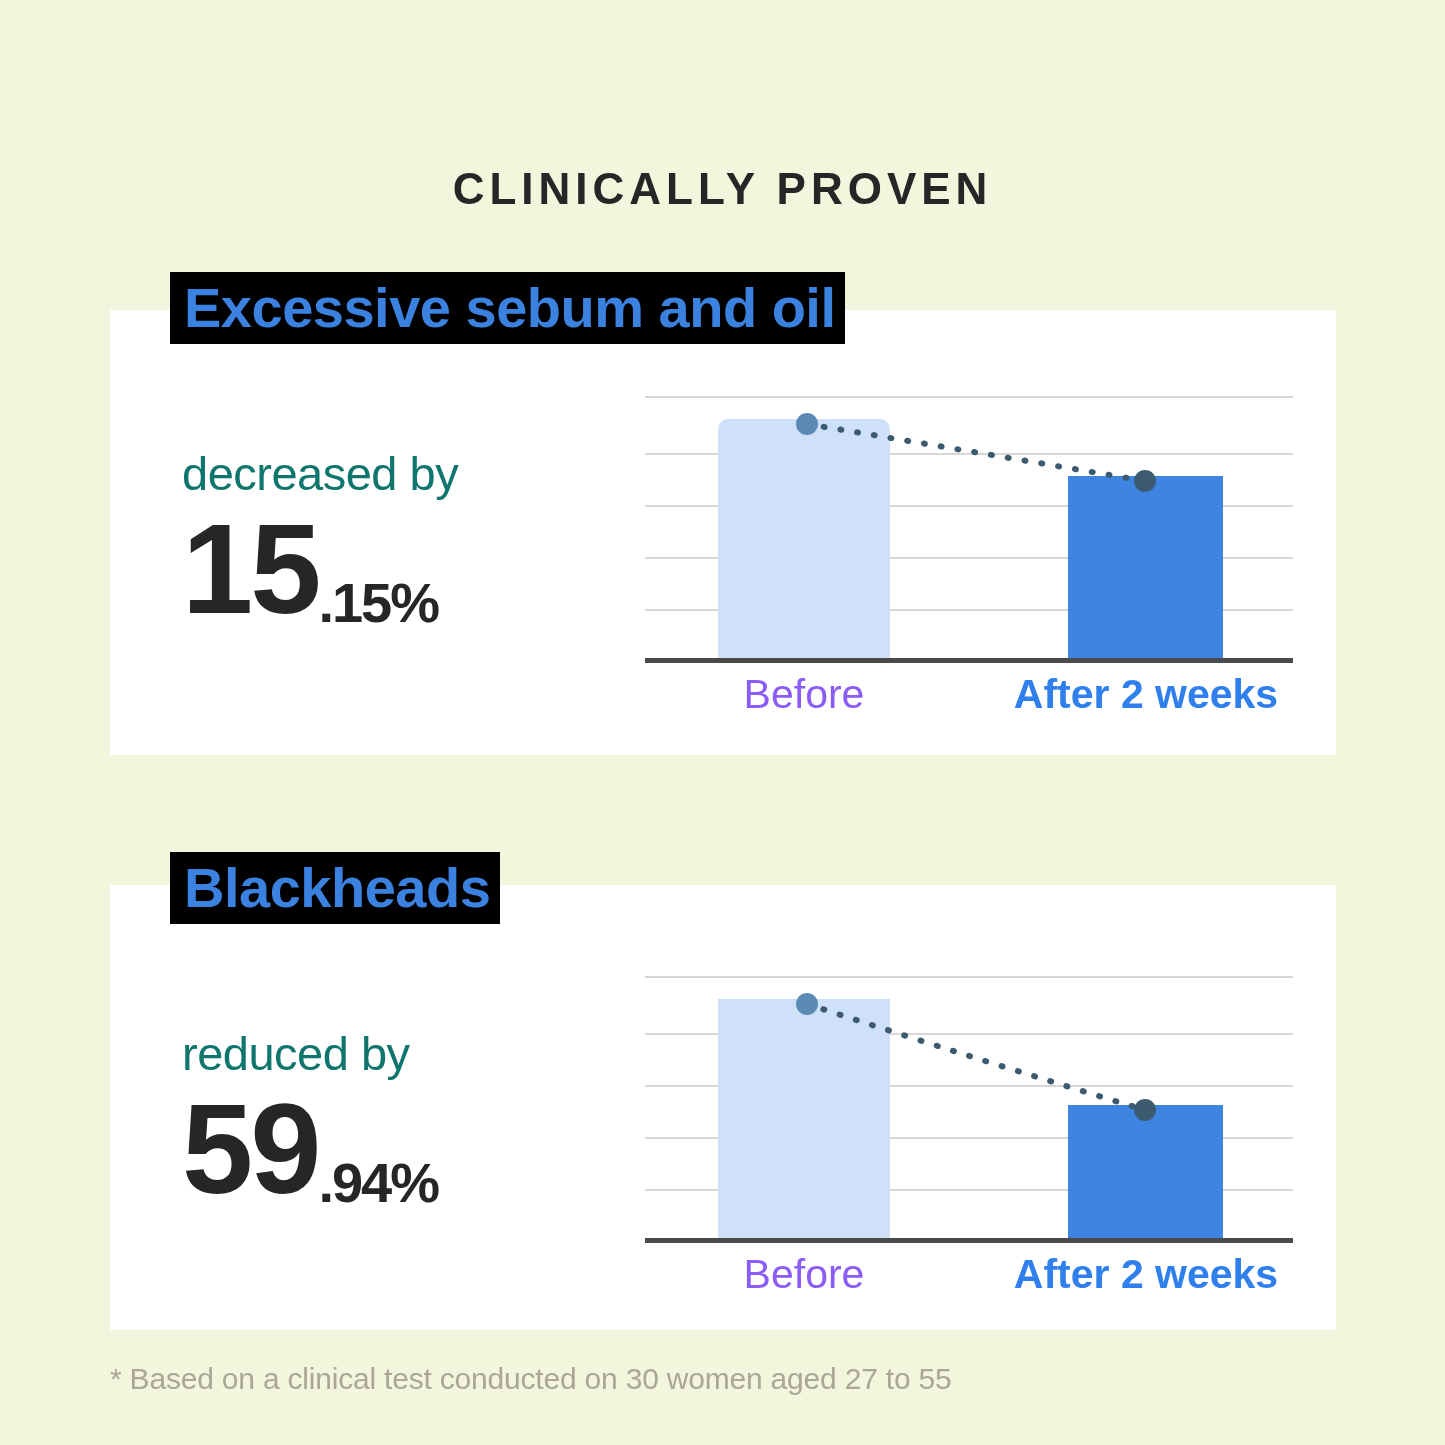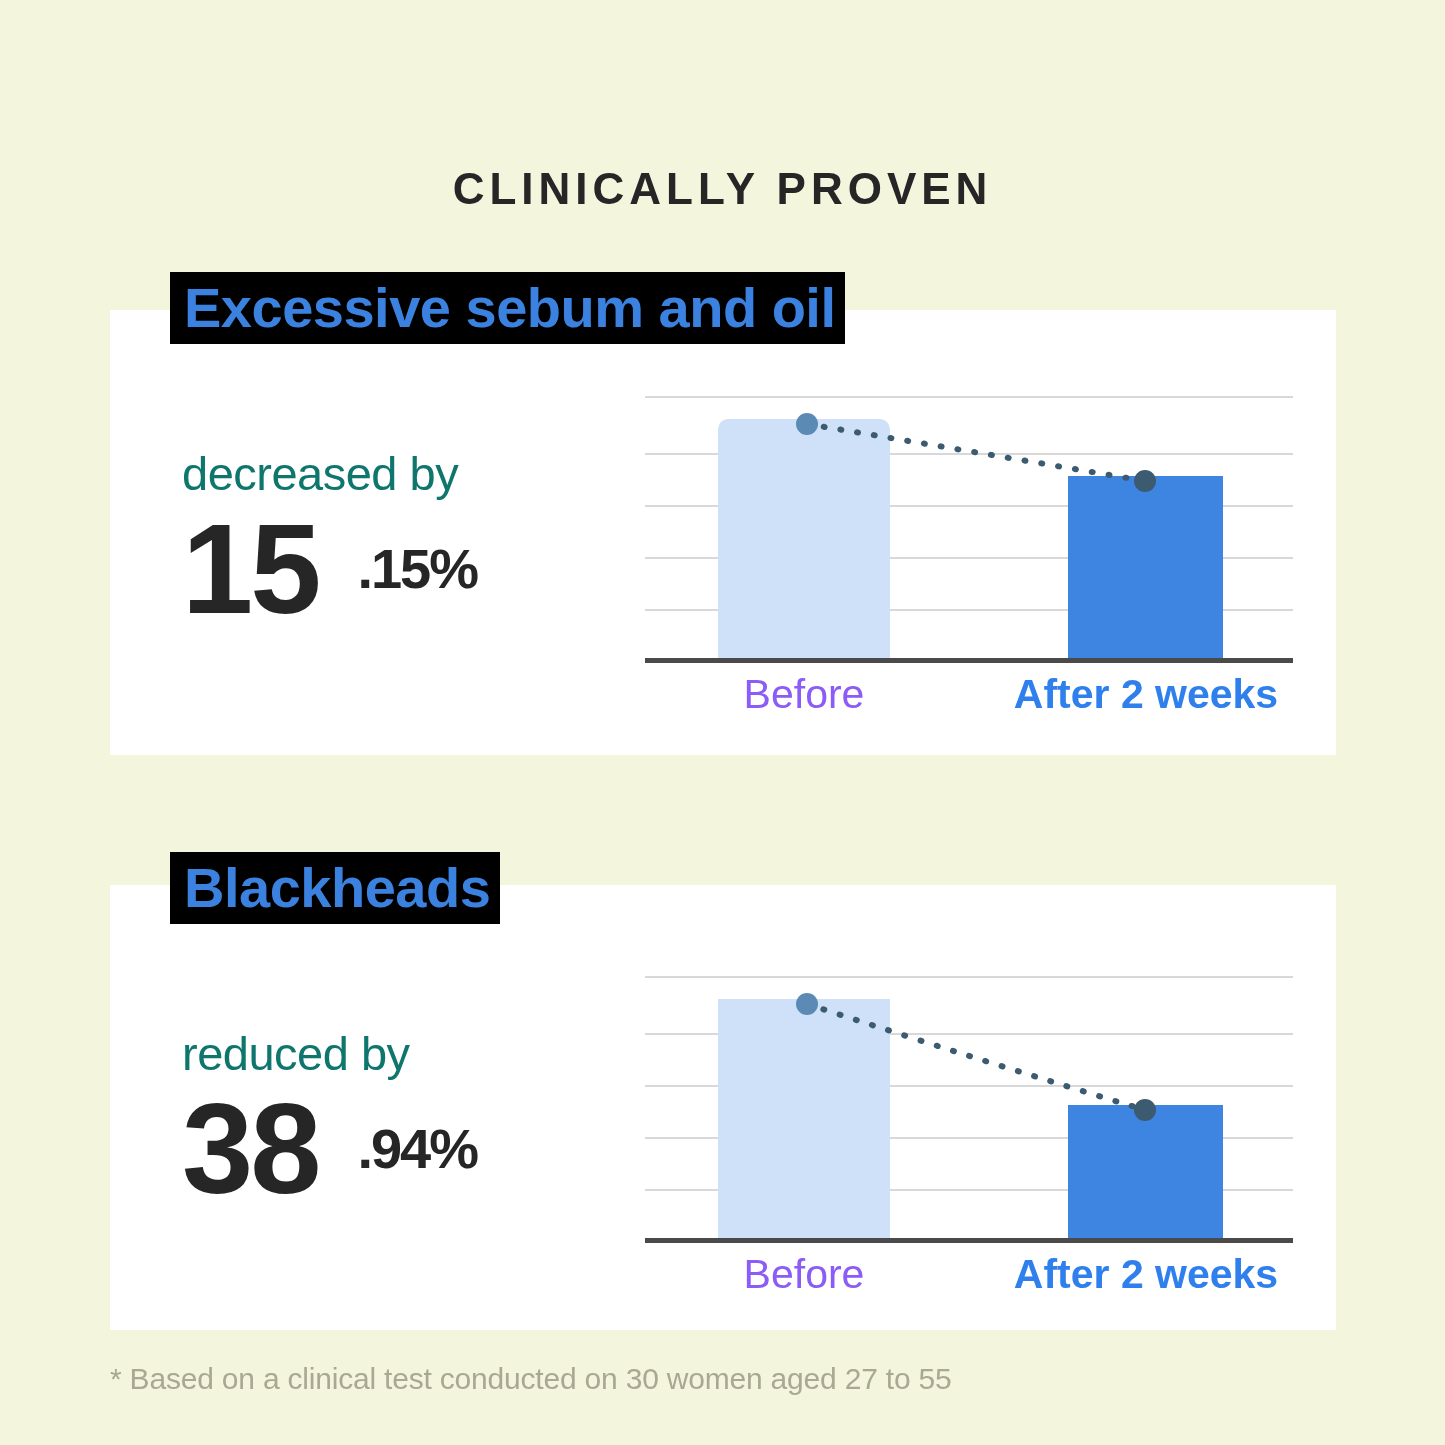--- a/index.html
+++ b/index.html
@@ -71,24 +71,23 @@
     font-size: 47px;
     font-weight: 400;
     color: #0f766e;
     letter-spacing: -0.5px;
     line-height: 1.1;
     white-space: nowrap;
   }
   .stat-value {
     margin-top: 8px;
     display: flex;
-    align-items: center;
+    align-items: flex-end;
     line-height: 0.95;
     white-space: nowrap;
-    gap: 39px;
   }
   .stat-int {
     font-size: 128px;
     font-weight: 700;
     color: #262626;
     letter-spacing: -3px;
   }
   .stat-frac {
     font-size: 56px;
     font-weight: 700;
@@ -232,21 +231,21 @@
 
 <div class="card" id="card-1"></div>
 
 <div class="title-band" id="title-band-1">
   <span class="title-band-text">Blackheads</span>
 </div>
 
 <div class="stat-block" id="stat-block-1">
   <div class="stat-label">reduced by</div>
   <div class="stat-value">
-    <span class="stat-int">38</span>
+    <span class="stat-int">59</span>
     <span class="stat-frac">.94%</span>
   </div>
 </div>
 
 <div class="chart" id="chart-1">
   <div class="plot">
     <div class="gridline" style="top:6px;"></div>
     <div class="gridline" style="top:63px;"></div>
     <div class="gridline" style="top:115px;"></div>
     <div class="gridline" style="top:167px;"></div>

